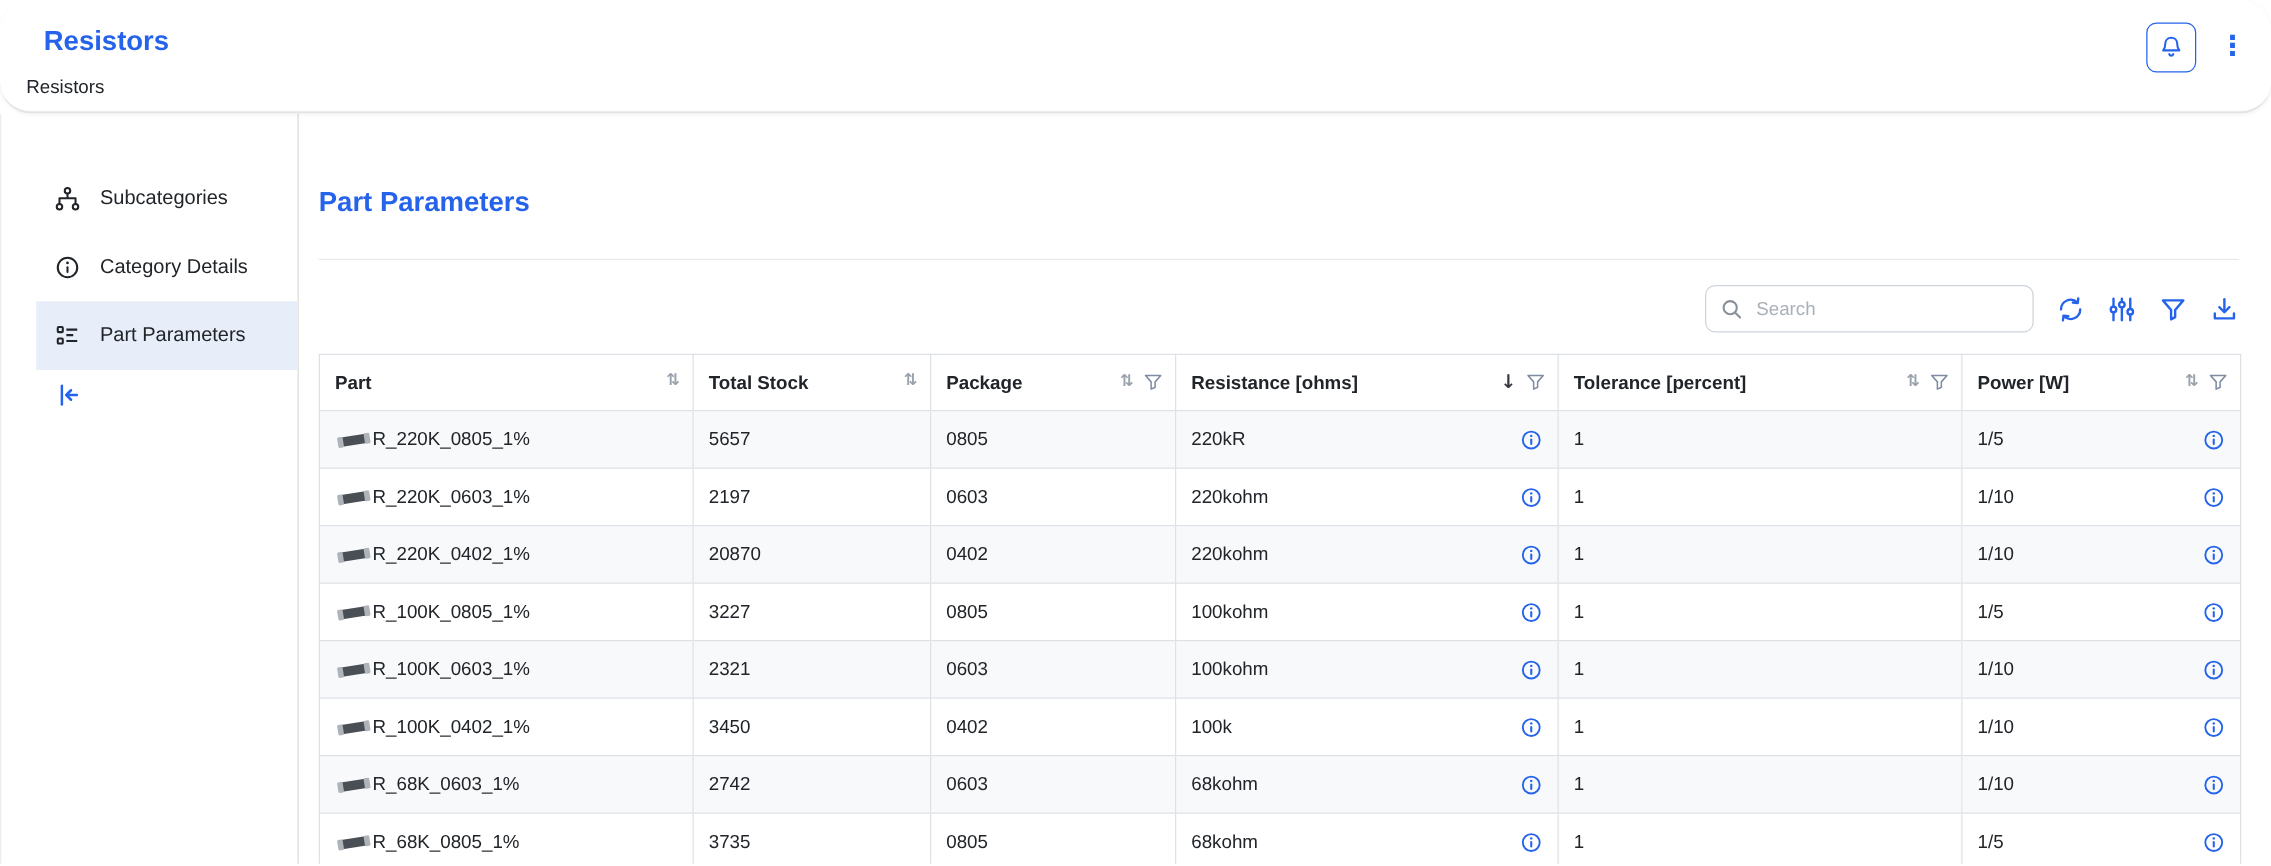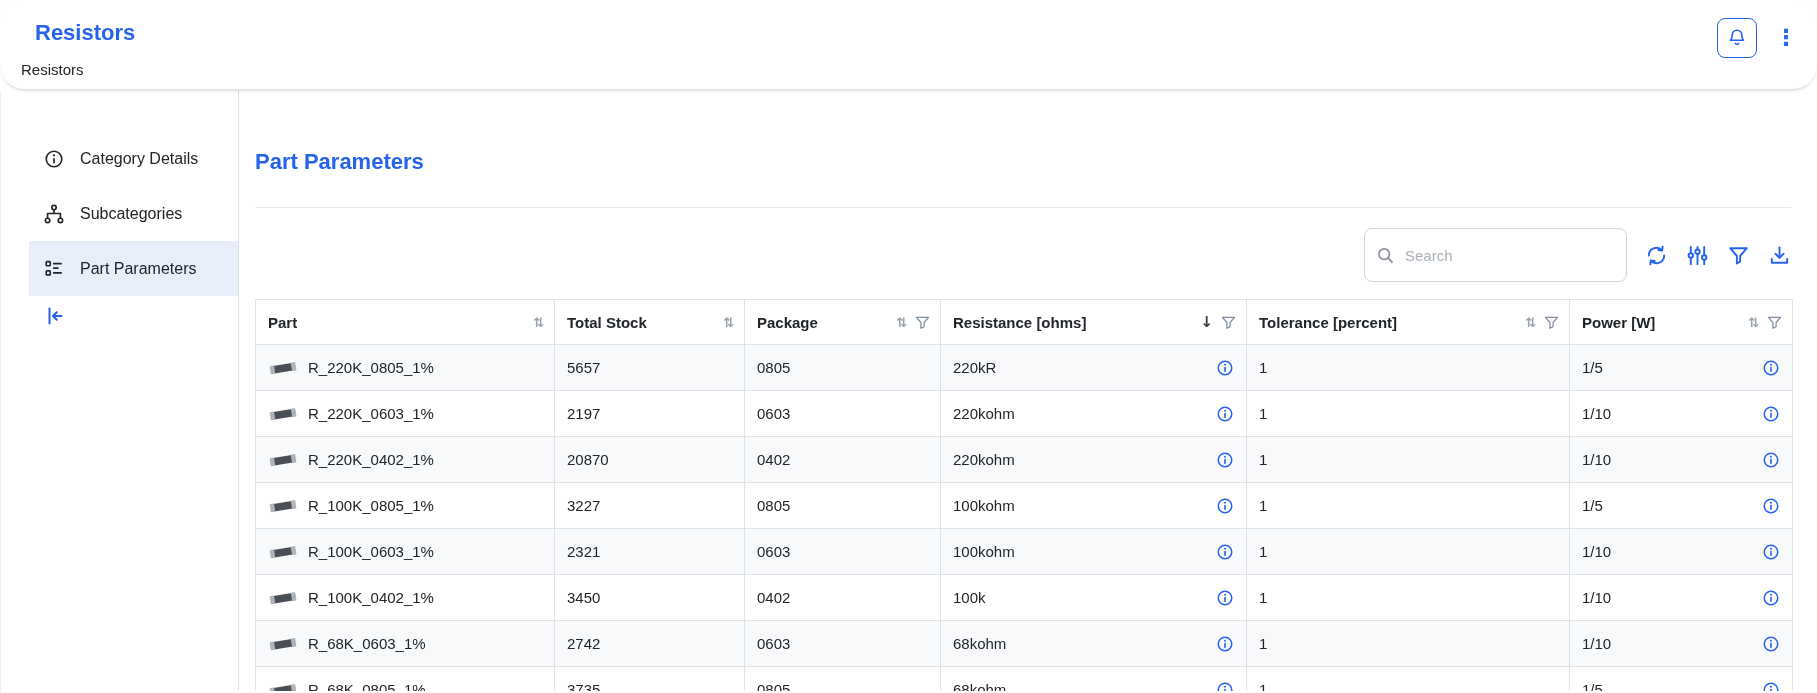--- a/index.html
+++ b/index.html
@@ -34,42 +34,42 @@
   .side-item .s-icon{width:22px;height:22px;color:#212529;flex:0 0 22px;}
   .side-item.selected{background:#e7edf9;}
   .collapse-btn{margin:8px 0 0 14px;width:24px;height:24px;color:var(--accent);cursor:pointer;}
 
   
   .content{flex:1;padding:0 26px 0 16px;overflow:hidden;}
   .content-title{margin-top:58px;font-size:22px;font-weight:700;color:var(--accent);line-height:26px;}
   .divider{margin-top:32px;border-top:1px solid #e9e9e9;height:0;}
 
   .toolbar{margin-top:20px;display:flex;justify-content:flex-end;align-items:center;gap:18px;}
-  .search-box{width:263px;height:54px;border:1px solid #ced4da;border-radius:8px;display:flex;align-items:center;
+  .search-box{width:263px;height:38px;border:1px solid #ced4da;border-radius:8px;display:flex;align-items:center;
     padding:0 10px;gap:8px;background:#fff;}
   .search-box .mag{width:20px;height:20px;color:#8a9099;flex:0 0 20px;}
   .search-box input{border:none;outline:none;flex:1;font-size:15px;color:var(--text);
     font-family:"Liberation Sans","DejaVu Sans",sans-serif;min-width:0;}
   .search-box input::placeholder{color:#a9b0b8;}
   .tool-icon{width:23px;height:23px;color:var(--accent);cursor:pointer;}
 
   
   .grid-wrap{margin-top:17px;}
   table{width:1537px;border-collapse:collapse;table-layout:fixed;font-size:15px;}
   th,td{border:1px solid var(--border);overflow:hidden;white-space:nowrap;}
   th{height:45px;padding:0 10px 0 12px;font-weight:700;text-align:left;background:#fff;cursor:pointer;}
   td{height:46px;padding:0 12px;}
   tbody tr:nth-child(odd){background:var(--row-alt);}
-  .th-flex{display:flex;align-items:center;width:100%;}
+  .th-flex{display:flex;align-items:flex-start;width:100%;}
   .th-label{flex:0 1 auto;}
   .th-icons{margin-left:auto;display:flex;align-items:center;gap:8px;}
   .sort-glyph{font-family:"DejaVu Sans",sans-serif;font-size:13px;color:var(--muted);line-height:1;cursor:pointer;}
   .sort-glyph.active{color:#343a40;font-size:15px;}
   .funnel{width:15px;height:15px;color:#7e8ba0;cursor:pointer;}
-  .cell-flex{display:flex;align-items:center;gap:10px;}
+  .cell-flex{display:flex;align-items:center;}
   .chip{width:30px;height:16px;flex:0 0 30px;}
   .info-btn{margin-left:auto;width:18px;height:18px;color:var(--accent);cursor:pointer;flex:0 0 18px;}
 </style>
 </head>
 <body>
 
 <div class="app-header">
   <div class="app-title">Resistors</div>
   <div class="breadcrumb">Resistors</div>
   <div class="header-actions">
@@ -84,39 +84,39 @@
     <div class="kebab">⋮</div>
   </div>
 </div>
 
 <div class="main">
 
   <div class="sidebar">
 
     <div class="side-item">
       <span class="s-icon">
-        <svg viewBox="0 0 24 24" width="22" height="22" fill="none" stroke="currentColor" stroke-width="1.8">
-          <circle cx="12" cy="12" r="8.5"></circle>
-          <circle cx="12" cy="8" r="1.2" fill="currentColor" stroke="none"></circle>
-          <rect x="11.1" y="10.8" width="1.8" height="6" rx="0.9" fill="currentColor" stroke="none"></rect>
-        </svg>
-      </span>
-      <span>Category Details</span>
-    </div>
-
-    <div class="side-item">
-      <span class="s-icon">
         <svg viewBox="0 0 24 24" width="22" height="22" fill="none" stroke="currentColor" stroke-width="1.8" stroke-linejoin="round">
           <circle cx="12" cy="5" r="2.4"></circle>
             <circle cx="5" cy="19" r="2.4"></circle>
             <circle cx="19" cy="19" r="2.4"></circle>
           <path d="M12 7.4v4.1M12 11.5H5v5M12 11.5h7v5"></path>
         </svg>
       </span>
       <span>Subcategories</span>
+    </div>
+
+    <div class="side-item">
+      <span class="s-icon">
+        <svg viewBox="0 0 24 24" width="22" height="22" fill="none" stroke="currentColor" stroke-width="1.8">
+          <circle cx="12" cy="12" r="8.5"></circle>
+          <circle cx="12" cy="8" r="1.2" fill="currentColor" stroke="none"></circle>
+          <rect x="11.1" y="10.8" width="1.8" height="6" rx="0.9" fill="currentColor" stroke="none"></rect>
+        </svg>
+      </span>
+      <span>Category Details</span>
     </div>
 
 
 
     <div class="side-item selected">
       <span class="s-icon">
         <svg viewBox="0 0 24 24" width="22" height="22" fill="none" stroke="currentColor" stroke-width="1.8">
           <rect x="3.5" y="4" width="4.4" height="4.4" rx="0.8"></rect>
           <rect x="3.5" y="14" width="4.4" height="4.4" rx="0.8"></rect>
           <path d="M11 6.2h9.5M11 16.2h9.5M11 11h6"></path>

